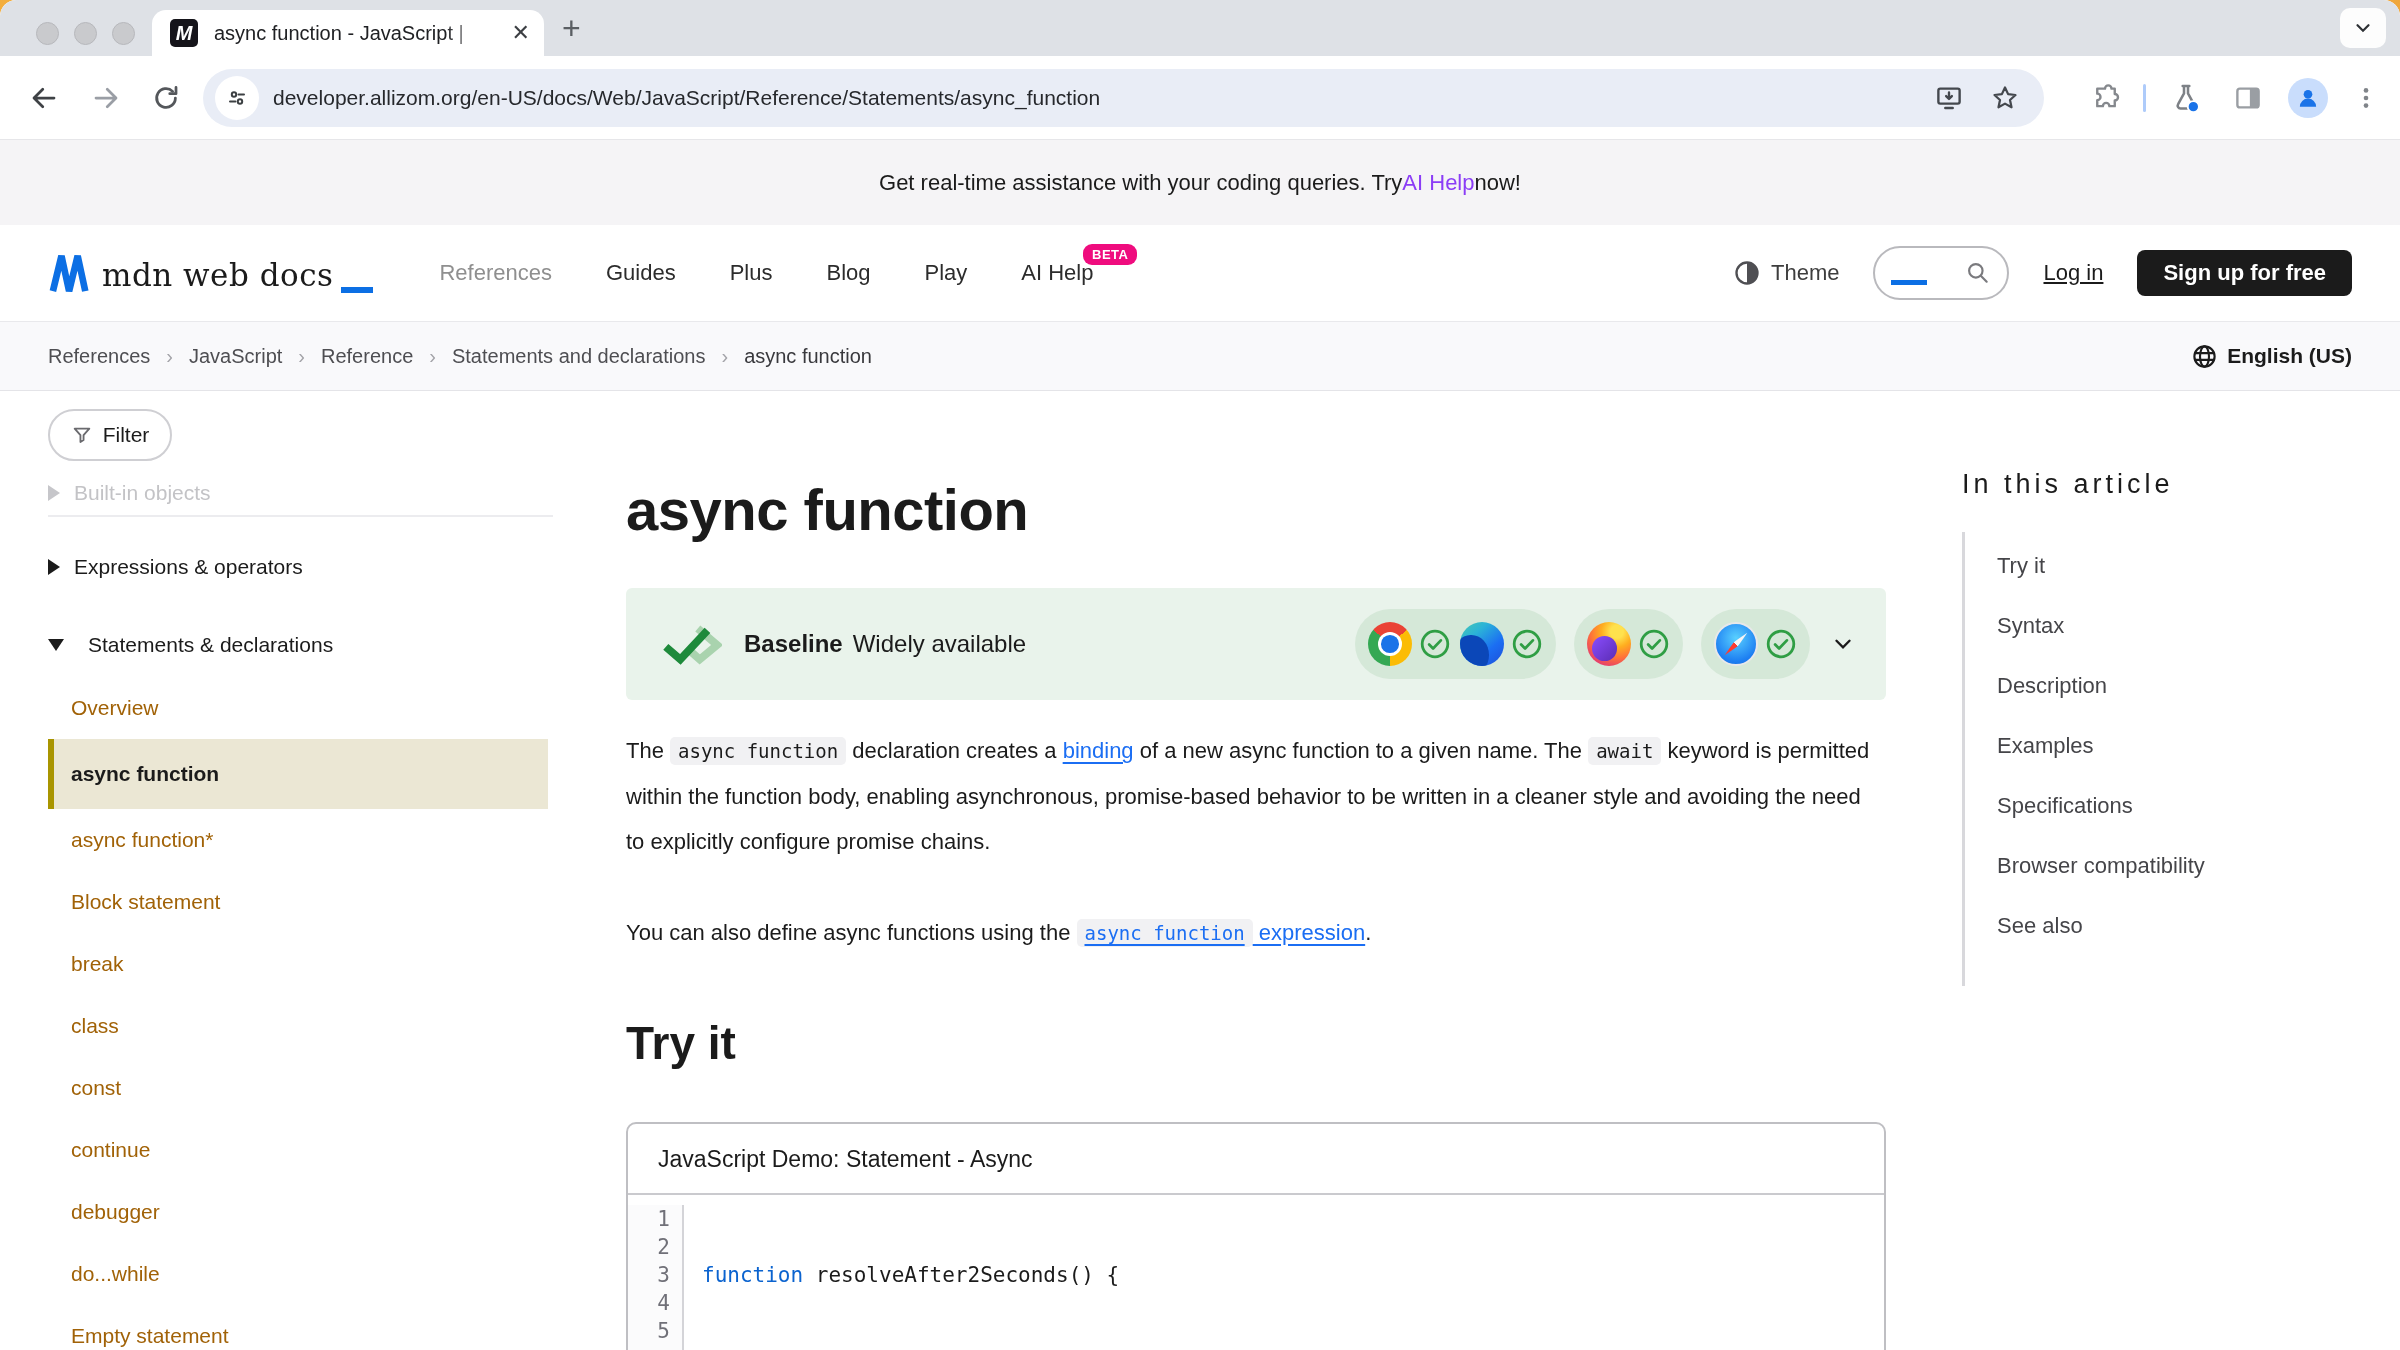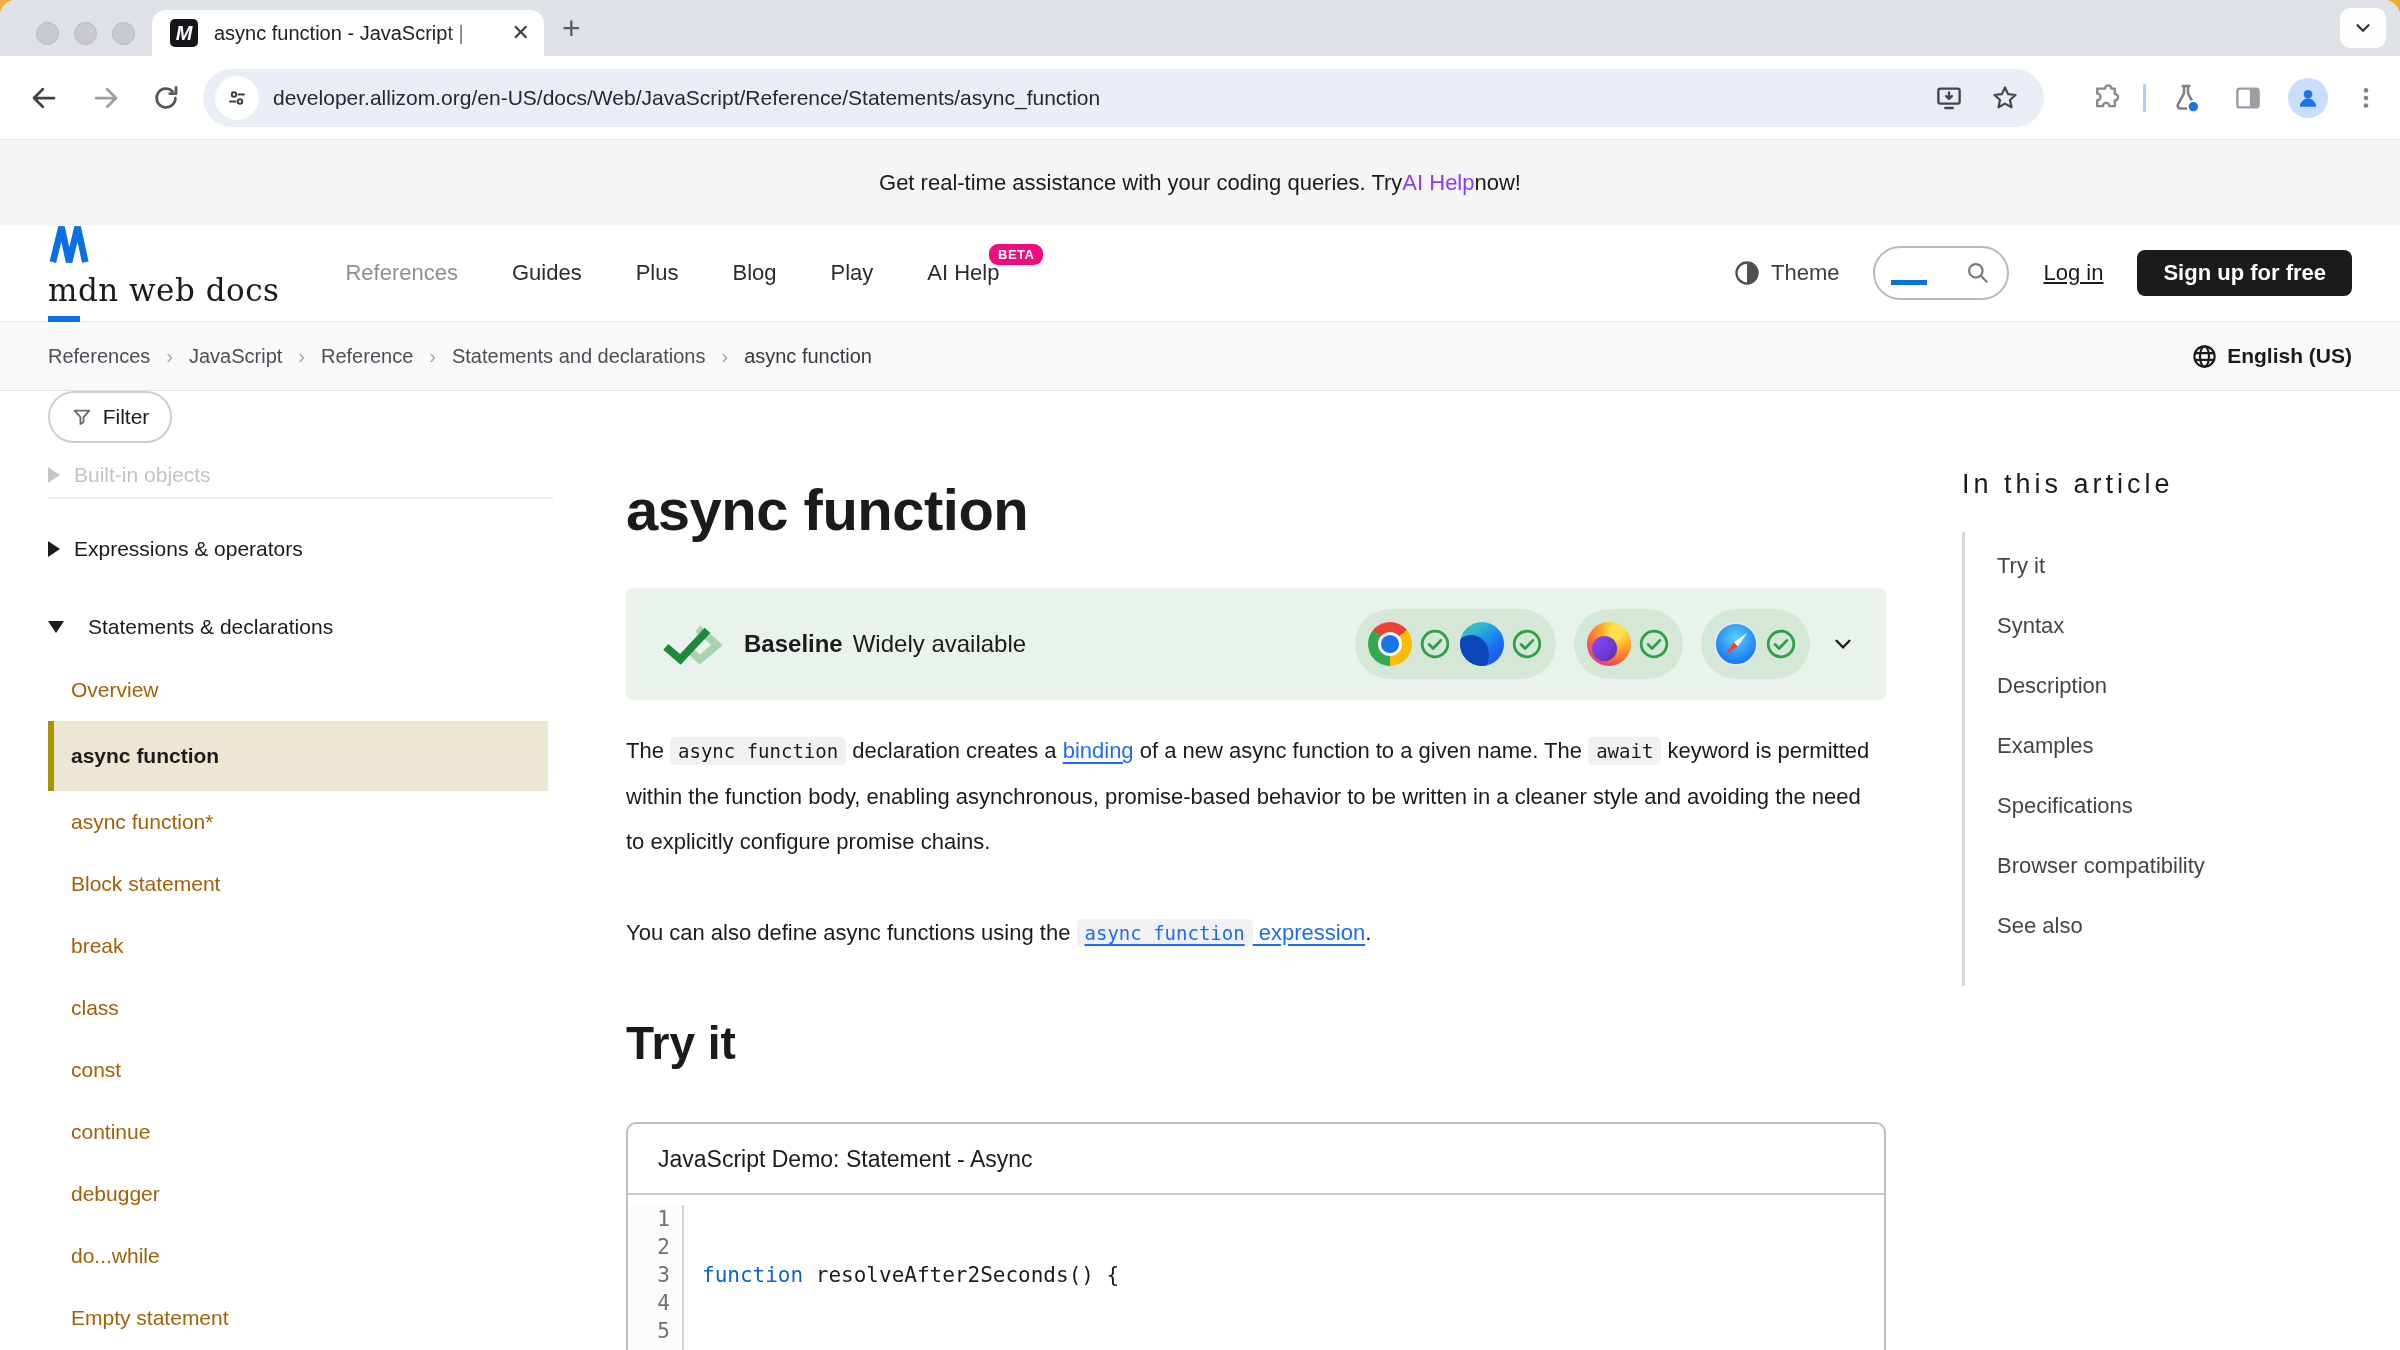--- a/index.html
+++ b/index.html
@@ -35,21 +35,21 @@
   .i-panel { left:2230px; color:#9a9ea3; }
   .avatar-btn { position:absolute; left:2288px; top:22px; width:40px; height:40px; border-radius:50%; background:#c9ddfc; display:flex; align-items:center; justify-content:center; }
   .i-kebab { left:2348px; color:#808489; }
 
   
   .promo { height:85px; background:#f5f4f6; display:flex; align-items:center; justify-content:center; font-size:22px; color:#1b1b1b; }
   .promo a { color:#8b3df6; text-decoration:none; }
 
   
   .site-header { position:relative; height:96px; background:#fff; display:flex; align-items:center; padding:0 48px; }
-  .logo { display:flex; align-items:flex-start; gap:8px;flex-direction:column; }
+  .logo { display:flex; align-items:flex-end; gap:8px; }
   .logo-word { font-family:"DejaVu Serif", serif; font-size:31px; color:#1b1b1b; letter-spacing:0.5px; }
   .logo-underscore { display:inline-block; width:32px; height:6px; background:#0c6fe4; }
   .main-nav { display:flex; gap:54px; margin-left:66px; font-size:22px; color:#2c2c2c; }
   .main-nav .nav-item { position:relative; cursor:pointer; }
   .nav-muted { color:#8f8f8f; }
   .beta-badge { position:absolute; top:-16px; right:-44px; background:#ef0c7e; color:#fff; font-size:13px; font-weight:bold; padding:3px 9px; border-radius:9px; letter-spacing:0.5px; }
   .header-right { margin-left:auto; display:flex; align-items:center; gap:34px; }
   .theme-btn { display:flex; align-items:center; gap:10px; font-size:22px; color:#3e3e3e; font-weight:500; }
   .search-pill { position:relative; width:136px; height:54px; border:2px solid #b9b9bd; border-radius:27px; display:flex; align-items:center; padding:0 16px; }
   .search-caret { width:36px; height:5px; background:#0c6fe4; margin-top:18px; }
@@ -63,21 +63,21 @@
   .crumb { cursor:pointer; }
   .crumb-sep { margin:0 16px; color:#a3a3a8; font-size:20px; }
   .crumb-last { color:#39393d; }
   .lang-btn { margin-left:auto; display:flex; align-items:center; gap:9px; font-size:21px; font-weight:bold; color:#1b1b1b; }
 
   
   .content { position:relative; height:959px; background:#fff; overflow:hidden; }
 
   
   .sidebar { position:absolute; left:0; top:0; width:600px; height:100%; padding-left:48px; }
-  .filter-pill { margin-top:0; width:124px; height:52px; border:2px solid #cfcfd3; border-radius:26px; display:flex; align-items:center; justify-content:center; gap:10px; font-size:21px; color:#1b1b1b; }
+  .filter-pill { margin-top:18px; width:124px; height:52px; border:2px solid #cfcfd3; border-radius:26px; display:flex; align-items:center; justify-content:center; gap:10px; font-size:21px; color:#1b1b1b; }
   .filter-pill svg { color:#6a6a6e; }
   .side-faded { margin-top:12px; height:40px; display:flex; align-items:center; gap:14px; font-size:21px; color:#c3c3c6; }
   .side-divider { margin-top:2px; width:505px; border-top:2px solid #ececef; }
   .side-section { height:48px; display:flex; align-items:center; gap:14px; font-size:21px; color:#1b1b1b; font-weight:500; }
   .ss-1 { margin-top:26px; }
   .ss-2 { margin-top:30px;gap:24px; }
   .tri { width:0; height:0; flex:none; }
   .tri-right { border-left:12px solid #1b1b1b; border-top:8px solid transparent; border-bottom:8px solid transparent; }
   .tri-right.pale { border-left-color:#c6c6ca; }
   .tri-down { border-top:12px solid #1b1b1b; border-left:8px solid transparent; border-right:8px solid transparent; }

